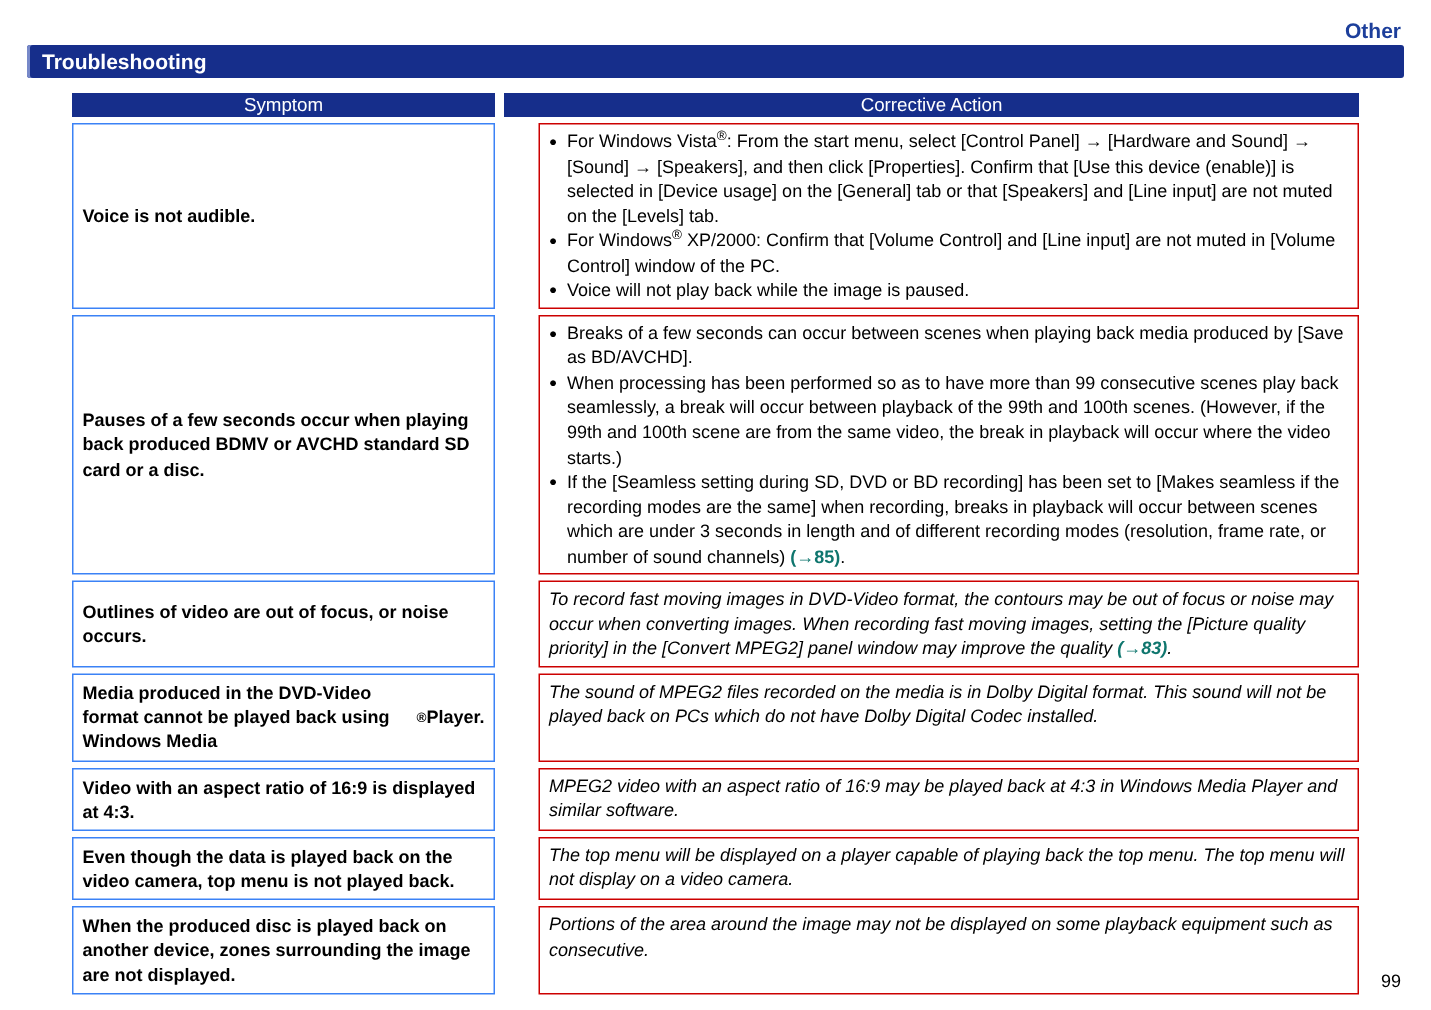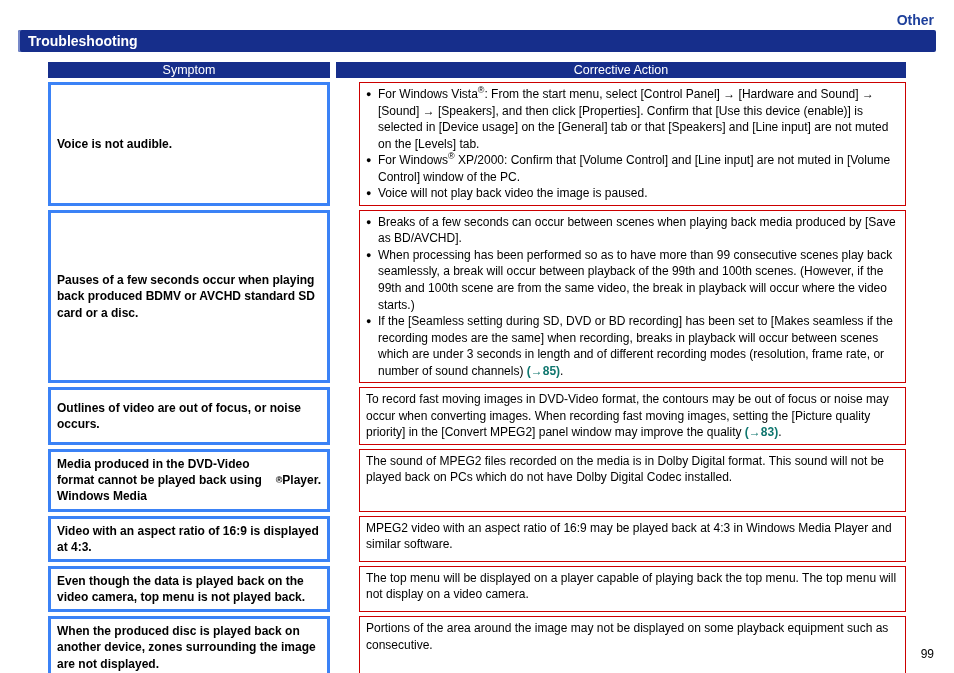--- a/index.html
+++ b/index.html
@@ -54,21 +54,21 @@
   .col-right { flex: 1; }
   .row {
     display: flex;
     gap: 6px;
     margin-bottom: 4px;
     align-items: stretch;
   }
   .symptom {
     width: 282px;
     flex: 0 0 282px;
-    border: 3px solid #3b82f6;
+    border: 1px solid #3b82f6;
     padding: 4px 6px;
     font-weight: bold;
     font-size: 12px;
     line-height: 1.35;
     display: flex;
     align-items: center;
     box-sizing: border-box;
   }
   .action {
     flex: 1;
@@ -92,20 +92,21 @@
   .action li::before {
     content: "●";
     position: absolute;
     left: 0;
     top: 0;
     font-size: 9px;
     line-height: 16px;
   }
   .action .plain {
     padding-left: 0;
+    font-style: italic;
   }
   .link {
     color: #0f766e;
     font-weight: bold;
   }
   .reg { font-size: 9px; vertical-align: super; line-height: 0; }
   .pagenum {
     position: absolute;
     bottom: 12px;
     right: 20px;
@@ -124,21 +125,21 @@
       <div class="hdr-cell col-left">Symptom</div>
       <div class="hdr-cell col-right">Corrective Action</div>
     </div>
     <div id="rows">
         <div class="row">
           <div class="symptom">Voice is not audible.</div>
           <div class="action">
             <ul>
               <li>For Windows Vista<span class="reg">®</span>: From the start menu, select [Control Panel] → [Hardware and Sound] → [Sound] → [Speakers], and then click [Properties]. Confirm that [Use this device (enable)] is selected in [Device usage] on the [General] tab or that [Speakers] and [Line input] are not muted on the [Levels] tab.</li>
               <li>For Windows<span class="reg">®</span> XP/2000: Confirm that [Volume Control] and [Line input] are not muted in [Volume Control] window of the PC.</li>
-              <li>Voice will not play back video the image is paused.</li>
+              <li>Voice will not play back while the image is paused.</li>
             </ul>
           </div>
         </div>
         <div class="row">
           <div class="symptom">Pauses of a few seconds occur when playing back produced BDMV or AVCHD standard SD card or a disc.</div>
           <div class="action">
             <ul>
               <li>Breaks of a few seconds can occur between scenes when playing back media produced by [Save as BD/AVCHD].</li>
               <li>When processing has been performed so as to have more than 99 consecutive scenes play back seamlessly, a break will occur between playback of the 99th and 100th scenes. (However, if the 99th and 100th scene are from the same video, the break in playback will occur where the video starts.)</li>
               <li>If the [Seamless setting during SD, DVD or BD recording] has been set to [Makes seamless if the recording modes are the same] when recording, breaks in playback will occur between scenes which are under 3 seconds in length and of different recording modes (resolution, frame rate, or number of sound channels) <span class="link">(→85)</span>.</li>

